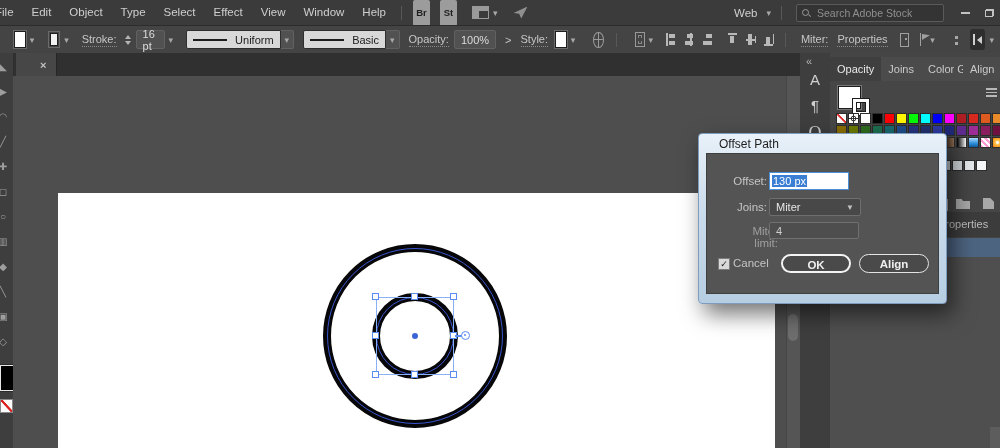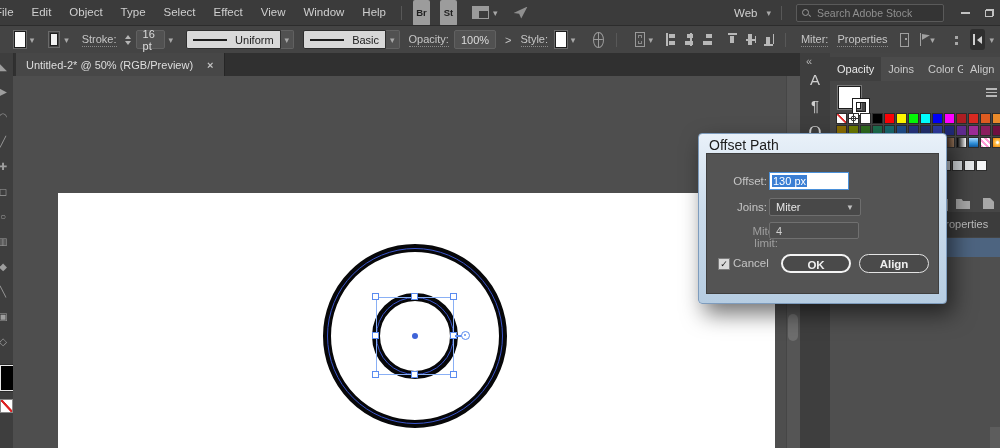--- a/index.html
+++ b/index.html
@@ -158,21 +158,21 @@
   .propshead{position:absolute;left:830px;top:212px;width:170px;height:25px;background:#3c3c3c;color:#bdbdbd;font-size:11px;}
   .propshead .plabel{position:absolute;left:108px;top:6px;}
   .propsband{position:absolute;left:830px;top:238px;width:170px;height:19px;background:#4d6480;}
   .propsbody{position:absolute;left:830px;top:257px;width:170px;height:191px;background:#4f4f4f;}
   .corner-notch{position:absolute;left:990px;top:427px;width:10px;height:21px;background:#5d5d5d;}
 
   
   .dialog{position:absolute;left:698px;top:133px;width:247px;height:169px;z-index:50;
      background:linear-gradient(180deg,#e9f1f9 0%,#cbdcec 45%,#b6cde2 100%);
      border:1px solid #7e9cbd;border-radius:4px;box-shadow:6px 10px 22px rgba(0,0,0,.55);}
-  .dlg-title{position:absolute;left:10px;top:3px;color:#1d1d1d;font-size:14px;}
+  .dlg-title{position:absolute;left:20px;top:3px;color:#1d1d1d;font-size:12px;}
   .dlg-body{position:absolute;left:7px;top:19px;right:7px;bottom:9px;background:#545454;border:1px solid #3f3f3f;}
   .dlg-row-label{position:absolute;color:#c4c4c4;font-size:11.5px;text-align:right;width:52px;}
   .dlg-field{position:absolute;left:62px;width:74px;height:16px;background:#fff;border:1px solid #4a90d9;
      font-size:11px;display:flex;align-items:center;padding:0 2px;box-sizing:content-box;}
   .dlg-field .selected{background:#3b7fd4;color:#fff;padding:0 1px;}
   .dlg-select{position:absolute;left:62px;width:78px;height:16px;background:#484848;border:1px solid #6e6e6e;
      color:#e6e6e6;font-size:11px;display:flex;align-items:center;padding:0 6px;border-radius:2px;}
   .dlg-select .sel-chev{margin-left:auto;color:#c0c0c0;font-size:8px;}
   .dlg-field-dim{position:absolute;left:62px;width:76px;height:15px;background:#4e4e4e;border:1px solid #707070;
      color:#cfcfcf;font-size:11px;display:flex;align-items:center;padding:0 6px;border-radius:2px;}
@@ -278,21 +278,20 @@
     <span class="grid4"></span>
     <span class="paneltoggle">
       <span class="b1"></span>
       <span class="b2"></span>
     </span>
     <span class="chev" style="margin-right:6px">▾</span>
   </div>
 
   <div class="tabbar">
     <div class="doctab">
-      <span>Untitled-2* @ 50% (RGB/Preview)</span>
       <span class="close">×</span>
     </div>
   </div>
 
   <div class="toolstrip" id="toolstrip">
     <span class="tool-black"></span>
     <span class="tool-none"></span>
   <span class="tg" style="top: 8px;">◣</span>
       <span class="tg" style="top: 33px;">▶</span>
       <span class="tg" style="top: 58px;">◠</span>

